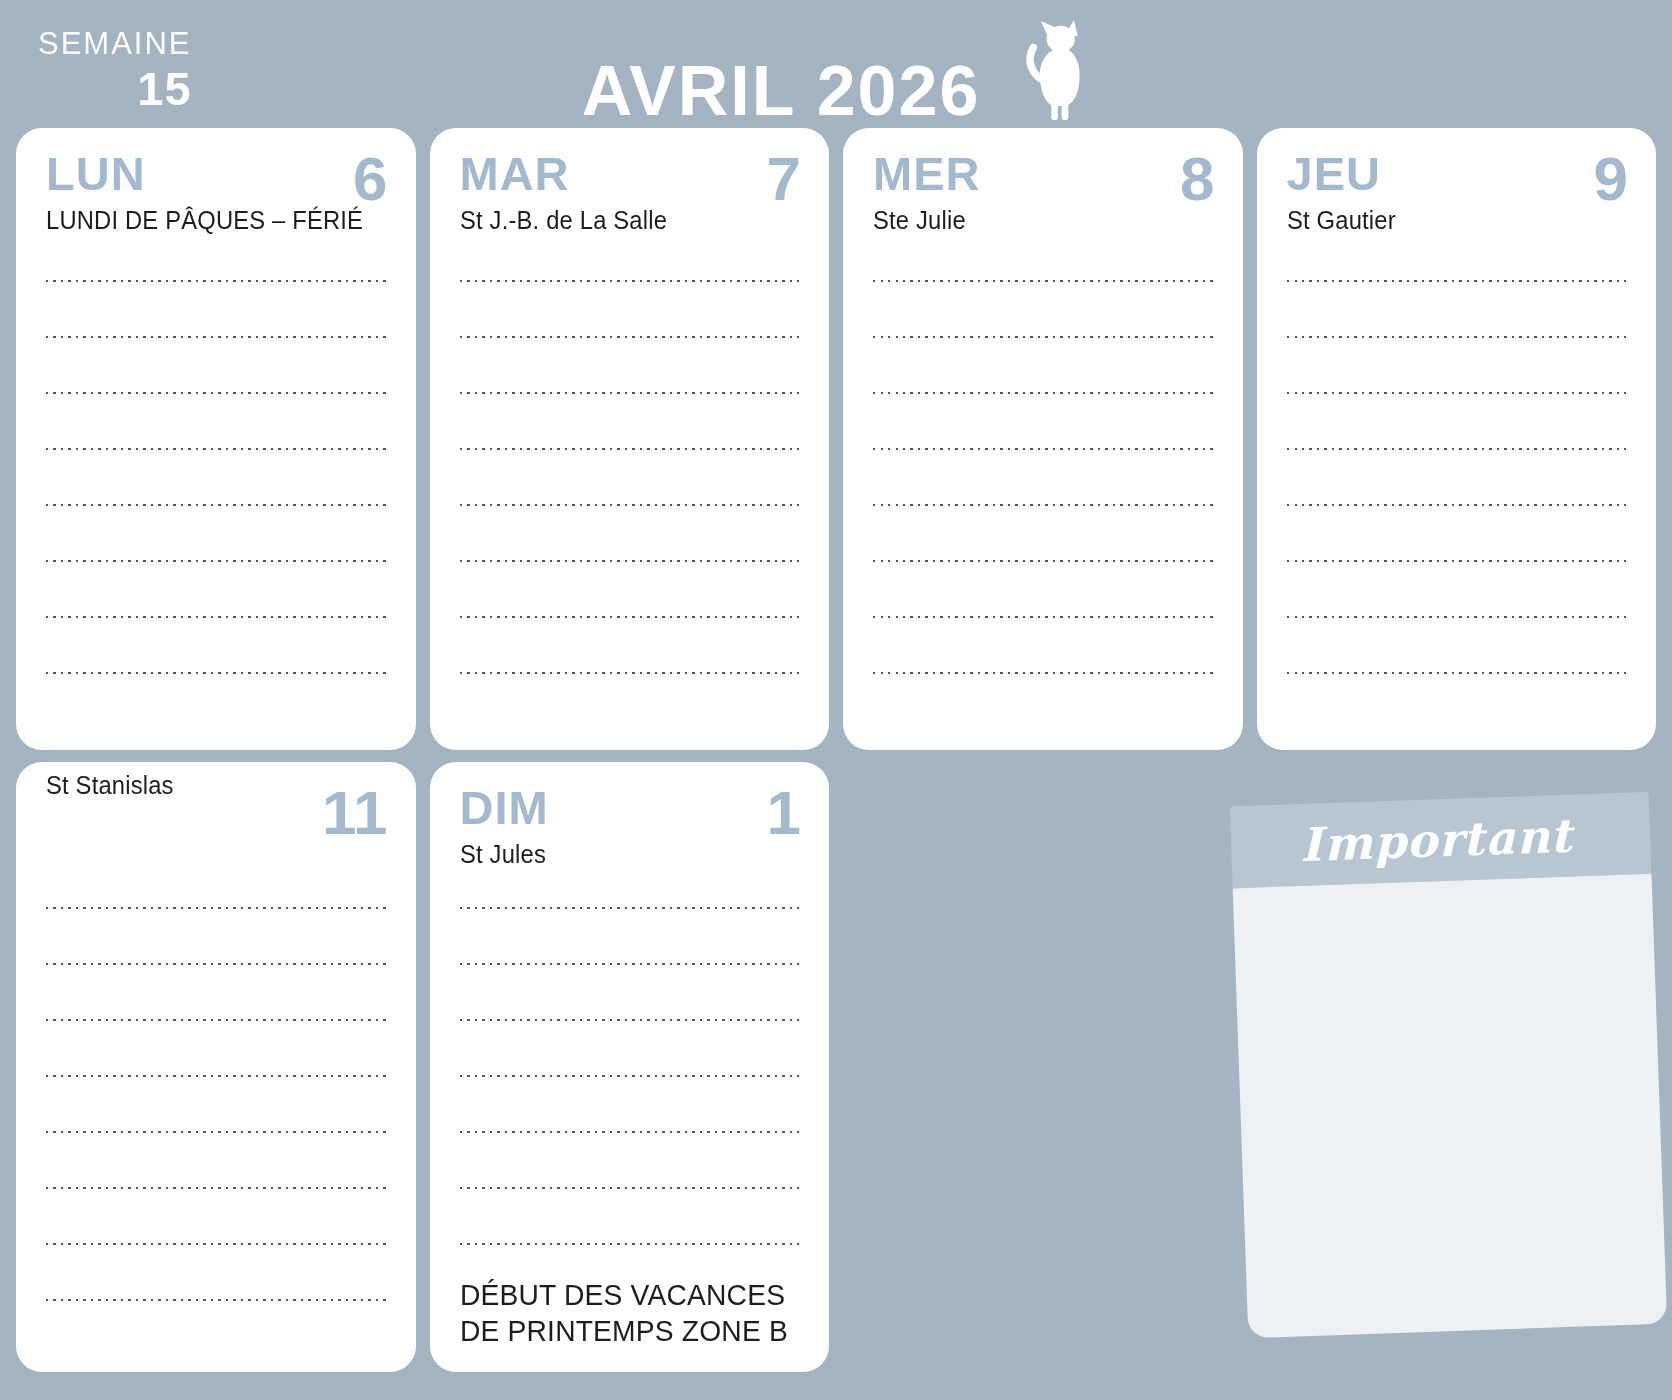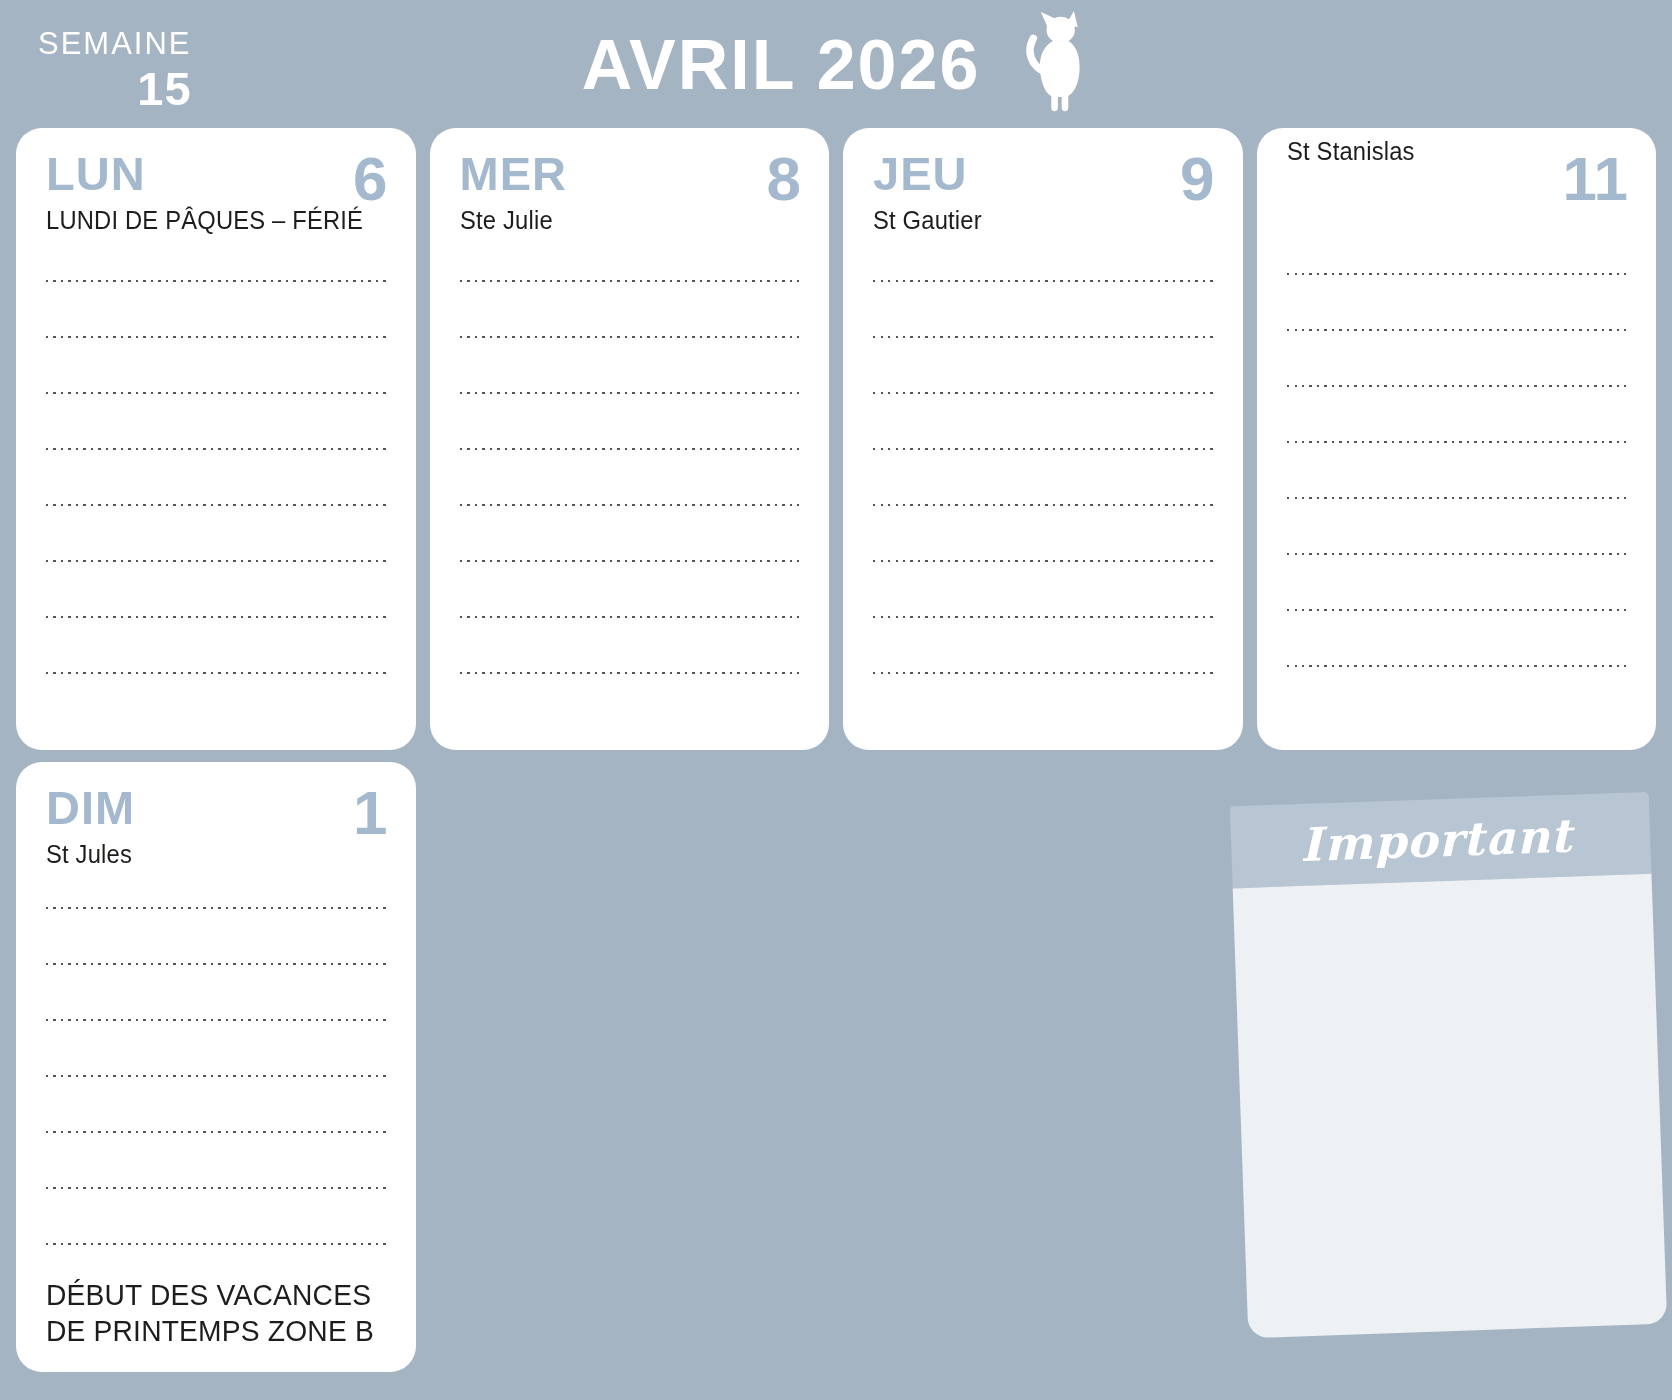--- a/index.html
+++ b/index.html
@@ -20,21 +20,21 @@
     position:relative;
     overflow:hidden;
   }
 
   
   .week-block{position:absolute;left:38px;top:28px;color:var(--white);line-height:1;}
   .week-label{font-size:31px;font-weight:400;letter-spacing:2px;}
   .week-number{font-size:47px;font-weight:700;margin-top:6px;letter-spacing:1px;text-align:right;}
   .title-wrap{
     position:absolute;left:0;top:0;width:100%;height:126px;
-    display:flex;align-items:center;justify-content:center;gap:42px;
+    display:flex;align-items:flex-end;justify-content:center;gap:42px;
   }
   .page-title{
     color:var(--white);font-size:70px;font-weight:700;letter-spacing:2px;line-height:1;
     padding-top:4px;
   }
   .cat{width:68px;height:108px;display:block;}
 
   
   .grid{
     position:absolute;left:16px;top:128px;width:1640px;
@@ -135,20 +135,35 @@
         <div class="dotline"></div>
         <div class="dotline"></div>
         <div class="dotline"></div>
         <div class="dotline"></div>
         <div class="dotline"></div>
         <div class="dotline"></div>
         <div class="dotline"></div>
       </div>
   </div>
 
+  <div class="day-card row1">
+    <div class="day-abbr">MAR</div>
+    <div class="day-number">7</div>
+    <div class="day-note">St J.-B. de La Salle</div>
+    <div class="writing-lines">
+        <div class="dotline"></div>
+        <div class="dotline"></div>
+        <div class="dotline"></div>
+        <div class="dotline"></div>
+        <div class="dotline"></div>
+        <div class="dotline"></div>
+        <div class="dotline"></div>
+        <div class="dotline"></div>
+      </div>
+  </div>
 
   <div class="day-card row1">
     <div class="day-abbr">MER</div>
     <div class="day-number">8</div>
     <div class="day-note">Ste Julie</div>
     <div class="writing-lines">
         <div class="dotline"></div>
         <div class="dotline"></div>
         <div class="dotline"></div>
         <div class="dotline"></div>

